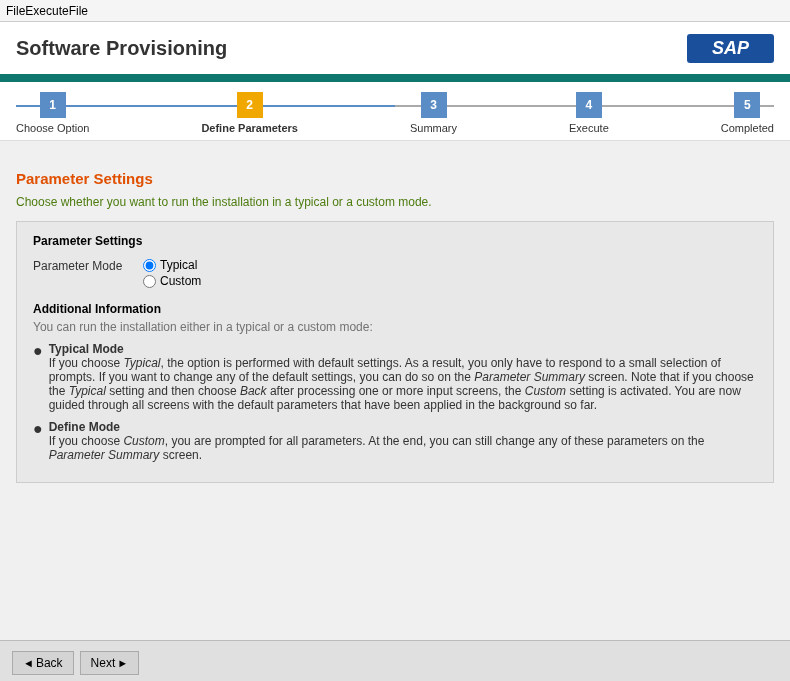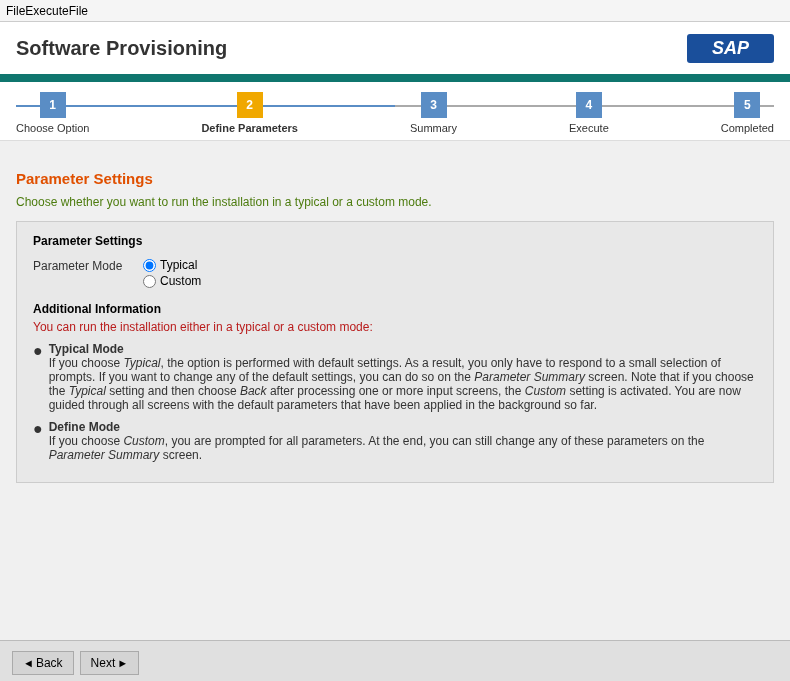--- a/index.html
+++ b/index.html
@@ -178,21 +178,21 @@
       margin-top: 14px;
     }
     #additional-info-title {
       font-weight: bold;
       font-size: 12px;
       margin-bottom: 4px;
     }
     #additional-info-subtitle {
       font-size: 12px;
       margin-bottom: 8px;
-      color: #b91c1c;
+      color: #737373;
     }
     .info-section {
       display: flex;
       gap: 6px;
       margin-bottom: 8px;
       align-items: flex-start;
     }
     .bullet {
       font-size: 16px;
       color: #333;

